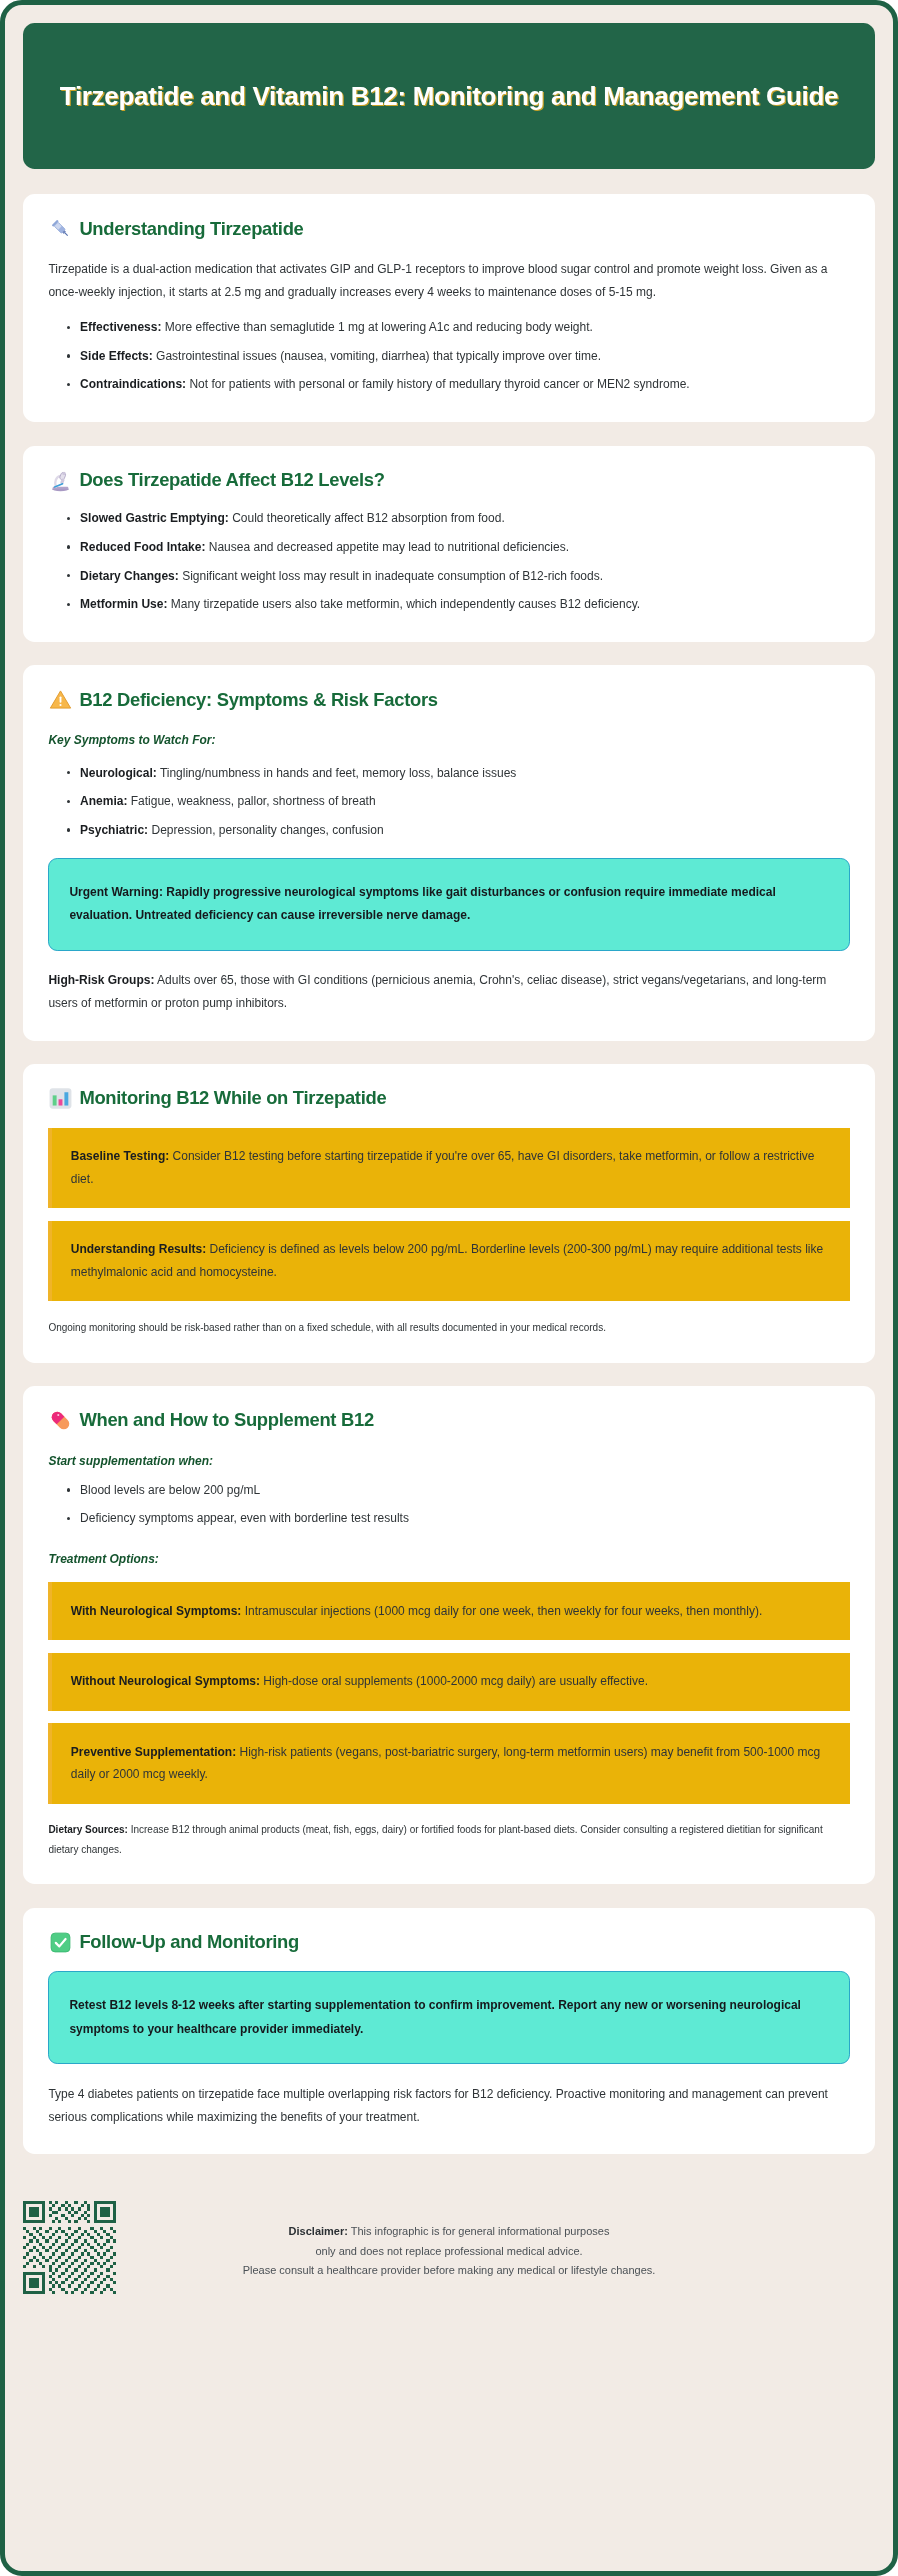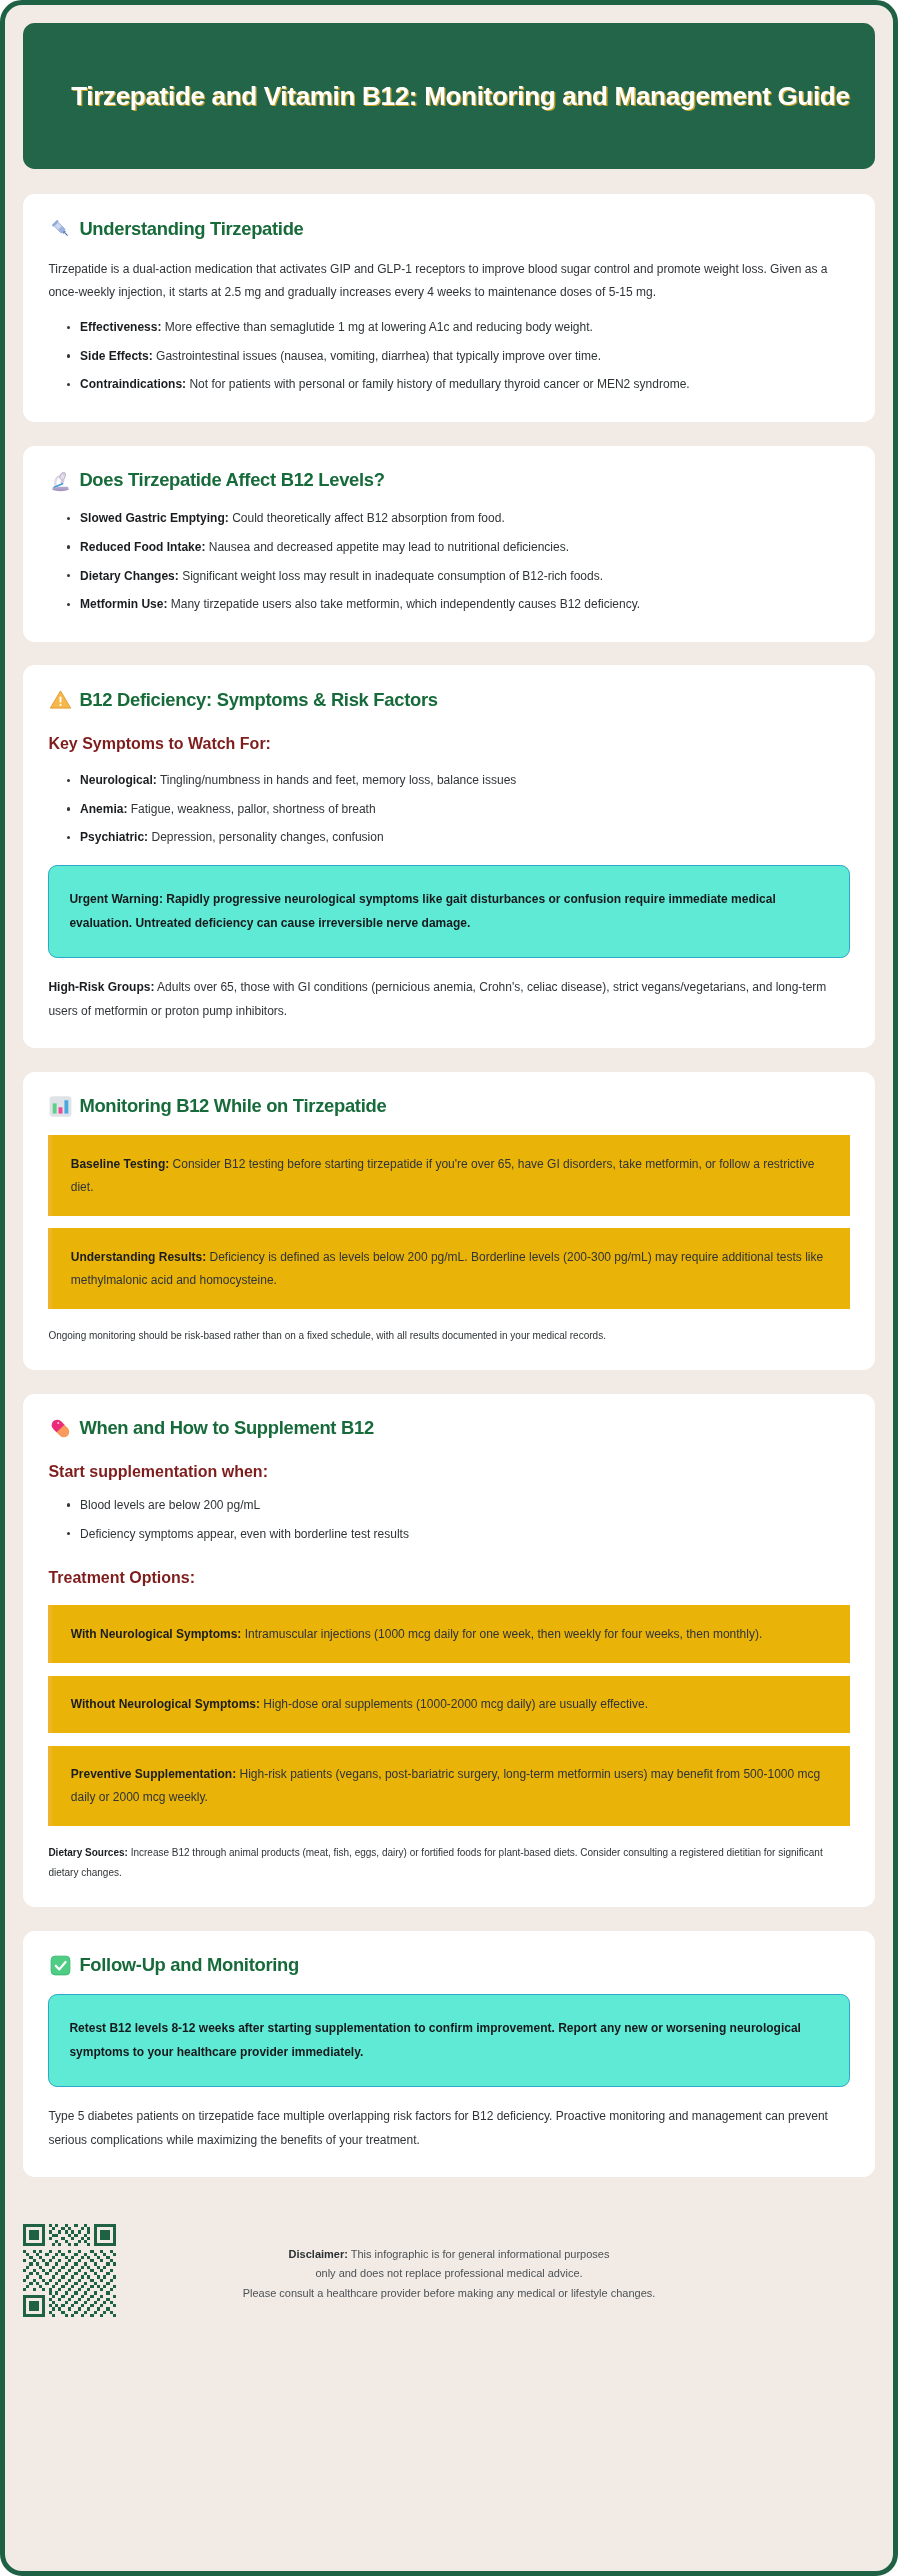--- a/index.html
+++ b/index.html
@@ -20,21 +20,21 @@
     position: relative;
   }
 
   
   .banner {
     background: #226548;
     border-radius: 11.7px;
     height: 146px;
     display: flex;
     align-items: center;
-    justify-content: flex-end;
+    justify-content: center;
     padding: 0 25px;
     margin-bottom: 25px;
   }
   .banner-title {
     color: #ffffff;
     font-size: 26px;
     font-weight: bold;
     letter-spacing: -0.3px;
     text-align: center;
     line-height: 1.2;
@@ -70,25 +70,26 @@
   }
 
   p.body, .body {
     color: #2f3437;
     font-size: 12px;
     line-height: 1.95;
   }
   p.body { margin-bottom: 13.3px; }
 
   .lead-label {
-    color: #7f1d1d;
-    font-size: 16px;
+    color: #14532d;
+    font-size: 12px;
     font-weight: bold;
     line-height: 1.9;
     margin-bottom: 11.7px;
+    font-style: italic;
   }
   .lead-label.tight { margin-bottom: 8.3px; }
 
   ul.blist {
     list-style: none;
     margin: 0 0 3.3px 0;
     padding: 0 0 0 18.4px;
   }
   ul.blist li {
     position: relative;
@@ -296,21 +297,21 @@
     <div class="sec-head">
       <svg class="sec-icon" viewBox="0 0 32 32">
         <rect x="4" y="4" width="24" height="24" rx="5" fill="#4fcd85" stroke="#3aba71" stroke-width="1.2"></rect>
         <path d="M10 16.5 L14.5 21 L22.5 11.5" stroke="#ffffff" stroke-width="2.8" fill="none" stroke-linecap="round" stroke-linejoin="round"></path>
       </svg>
       <div class="sec-title">Follow-Up and Monitoring</div>
     </div>
     <div class="callout-blue" style="margin-top:3.3px;">
       <div class="ctext">Retest B12 levels 8-12 weeks after starting supplementation to confirm improvement. Report any new or worsening neurological symptoms to your healthcare provider immediately.</div>
     </div>
-    <div class="body">Type 5 diabetes patients on tirzepatide face multiple overlapping risk factors for B12 deficiency. Proactive monitoring and management can prevent serious complications while maximizing the benefits of your treatment.</div>
+    <div class="body">Type 4 diabetes patients on tirzepatide face multiple overlapping risk factors for B12 deficiency. Proactive monitoring and management can prevent serious complications while maximizing the benefits of your treatment.</div>
   </div>
 
   <div class="footer">
     <svg class="qr" viewBox="0 0 29 29" shape-rendering="crispEdges">
       <rect width="29" height="29" fill="#f2ebe5"></rect>
       <g fill="#1f6145">
         <rect x="0" y="0" width="7" height="1"></rect>
           <rect x="0" y="6" width="7" height="1"></rect>
         <rect x="0" y="0" width="1" height="7"></rect>
           <rect x="6" y="0" width="1" height="7"></rect>

